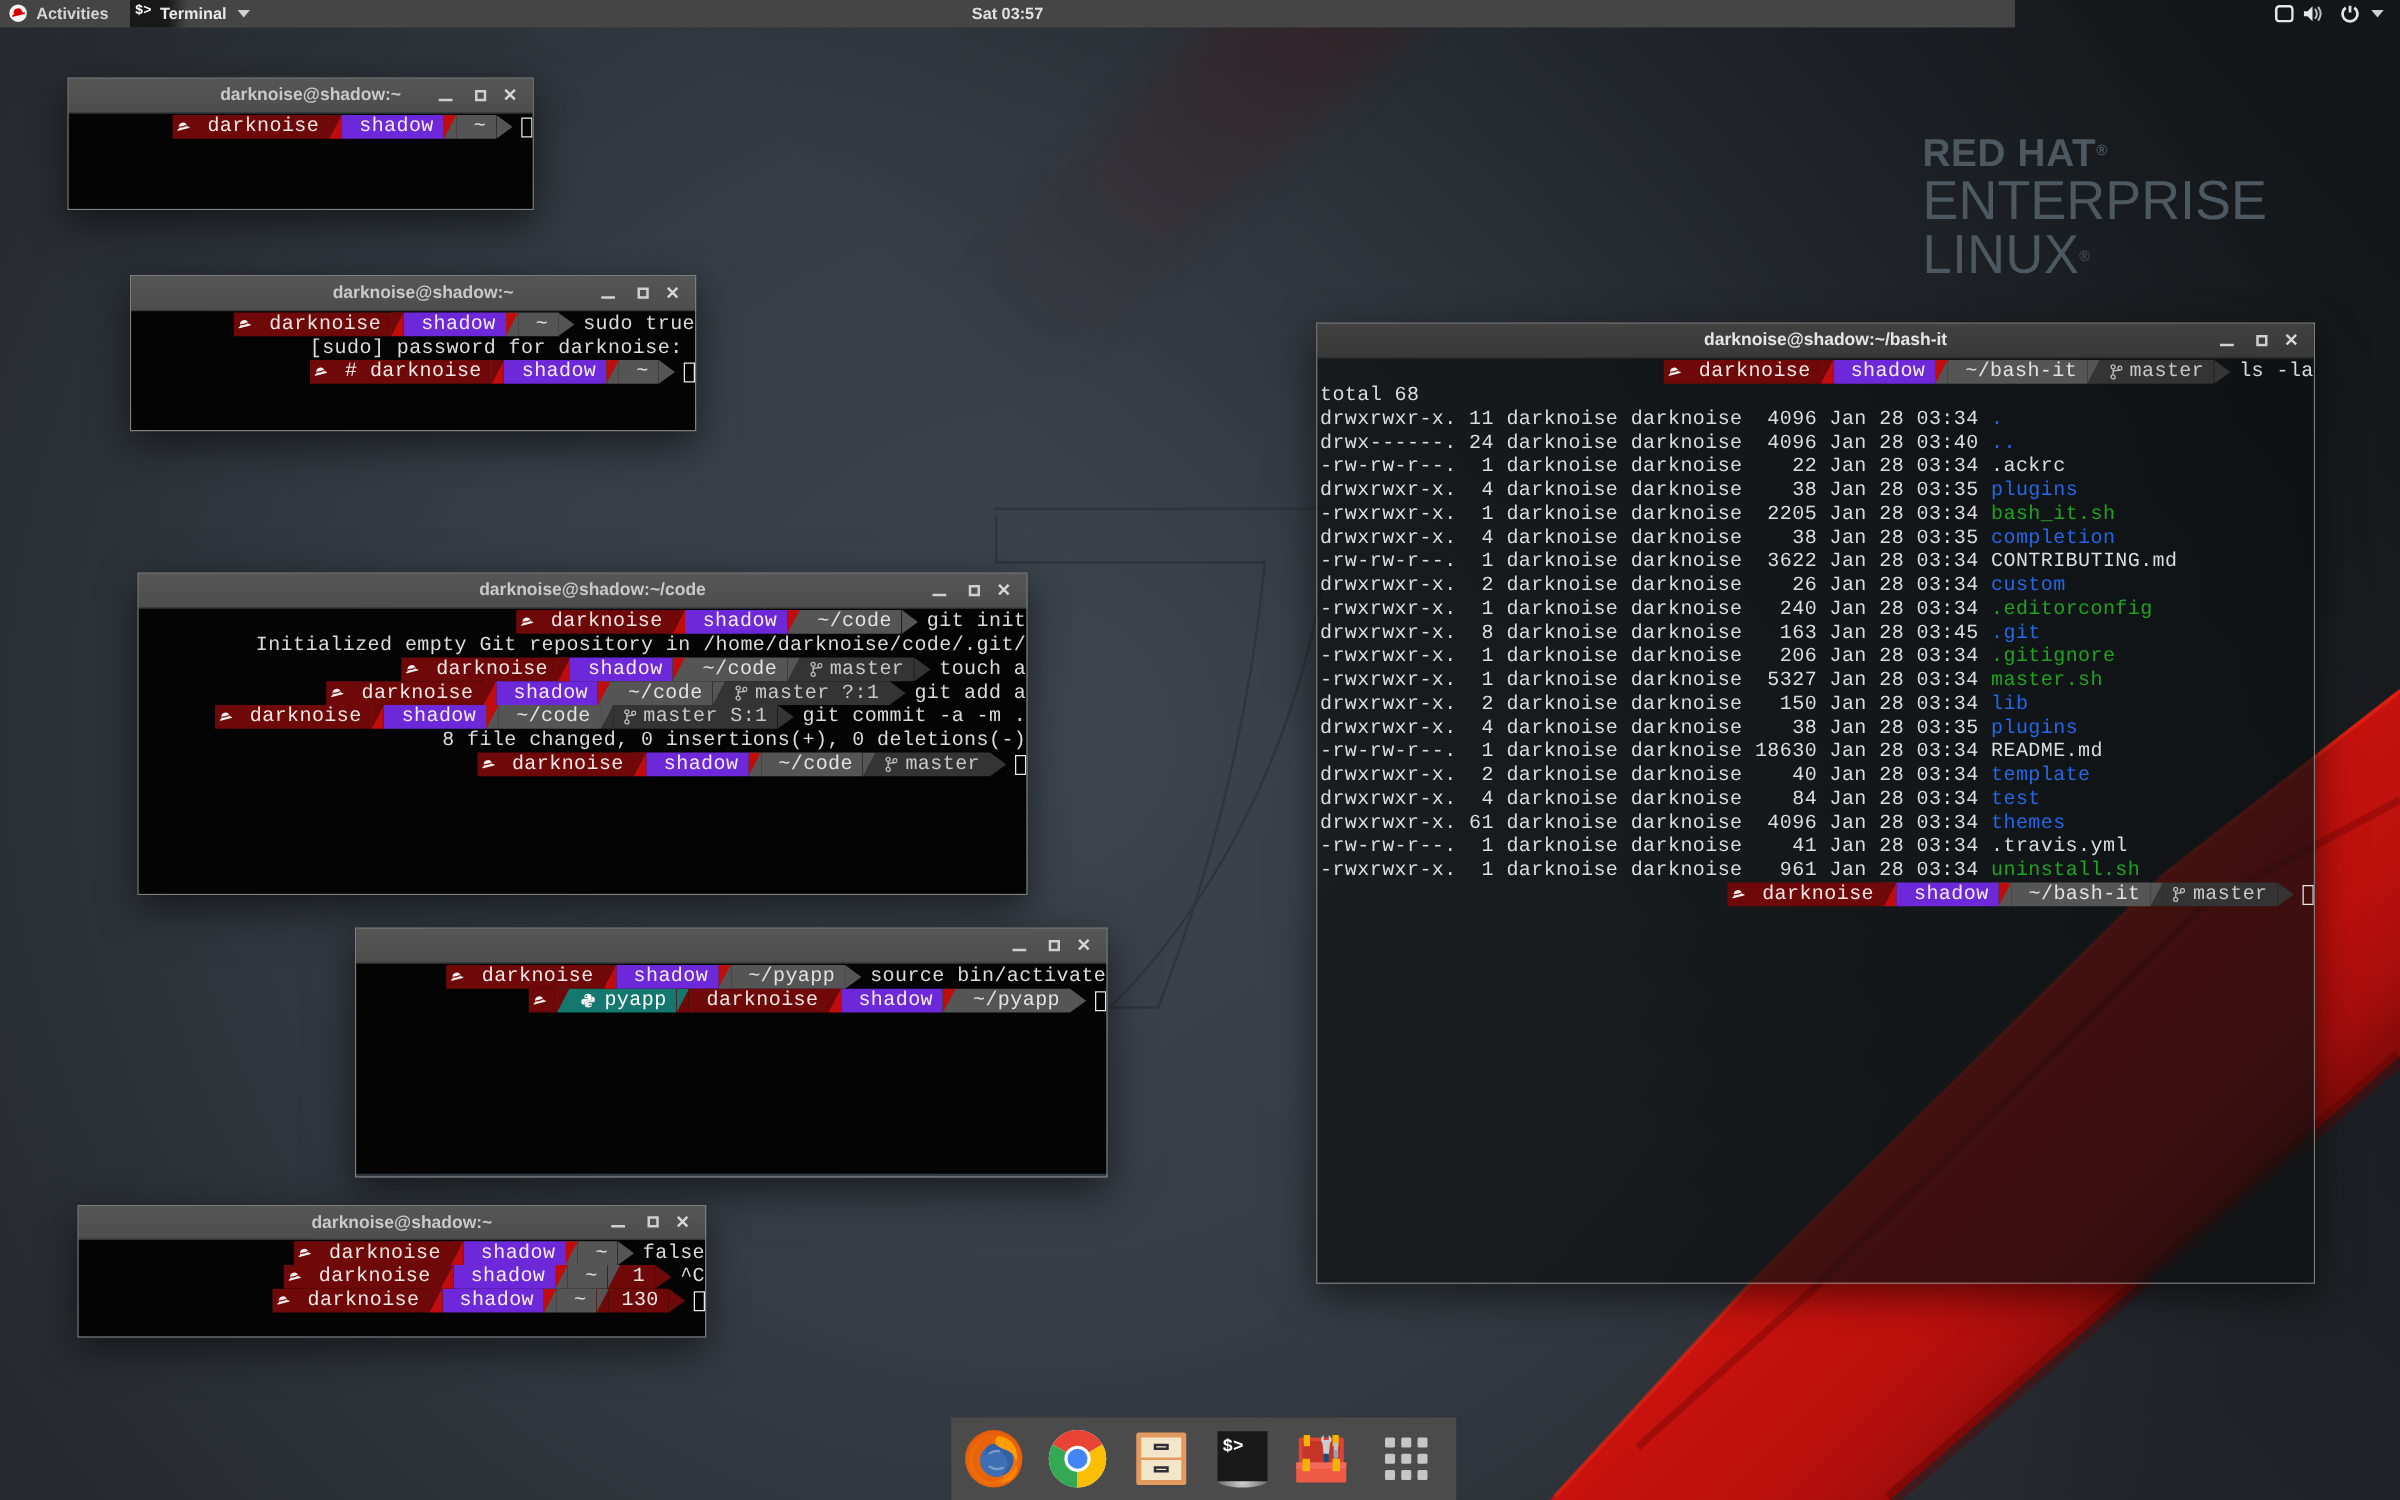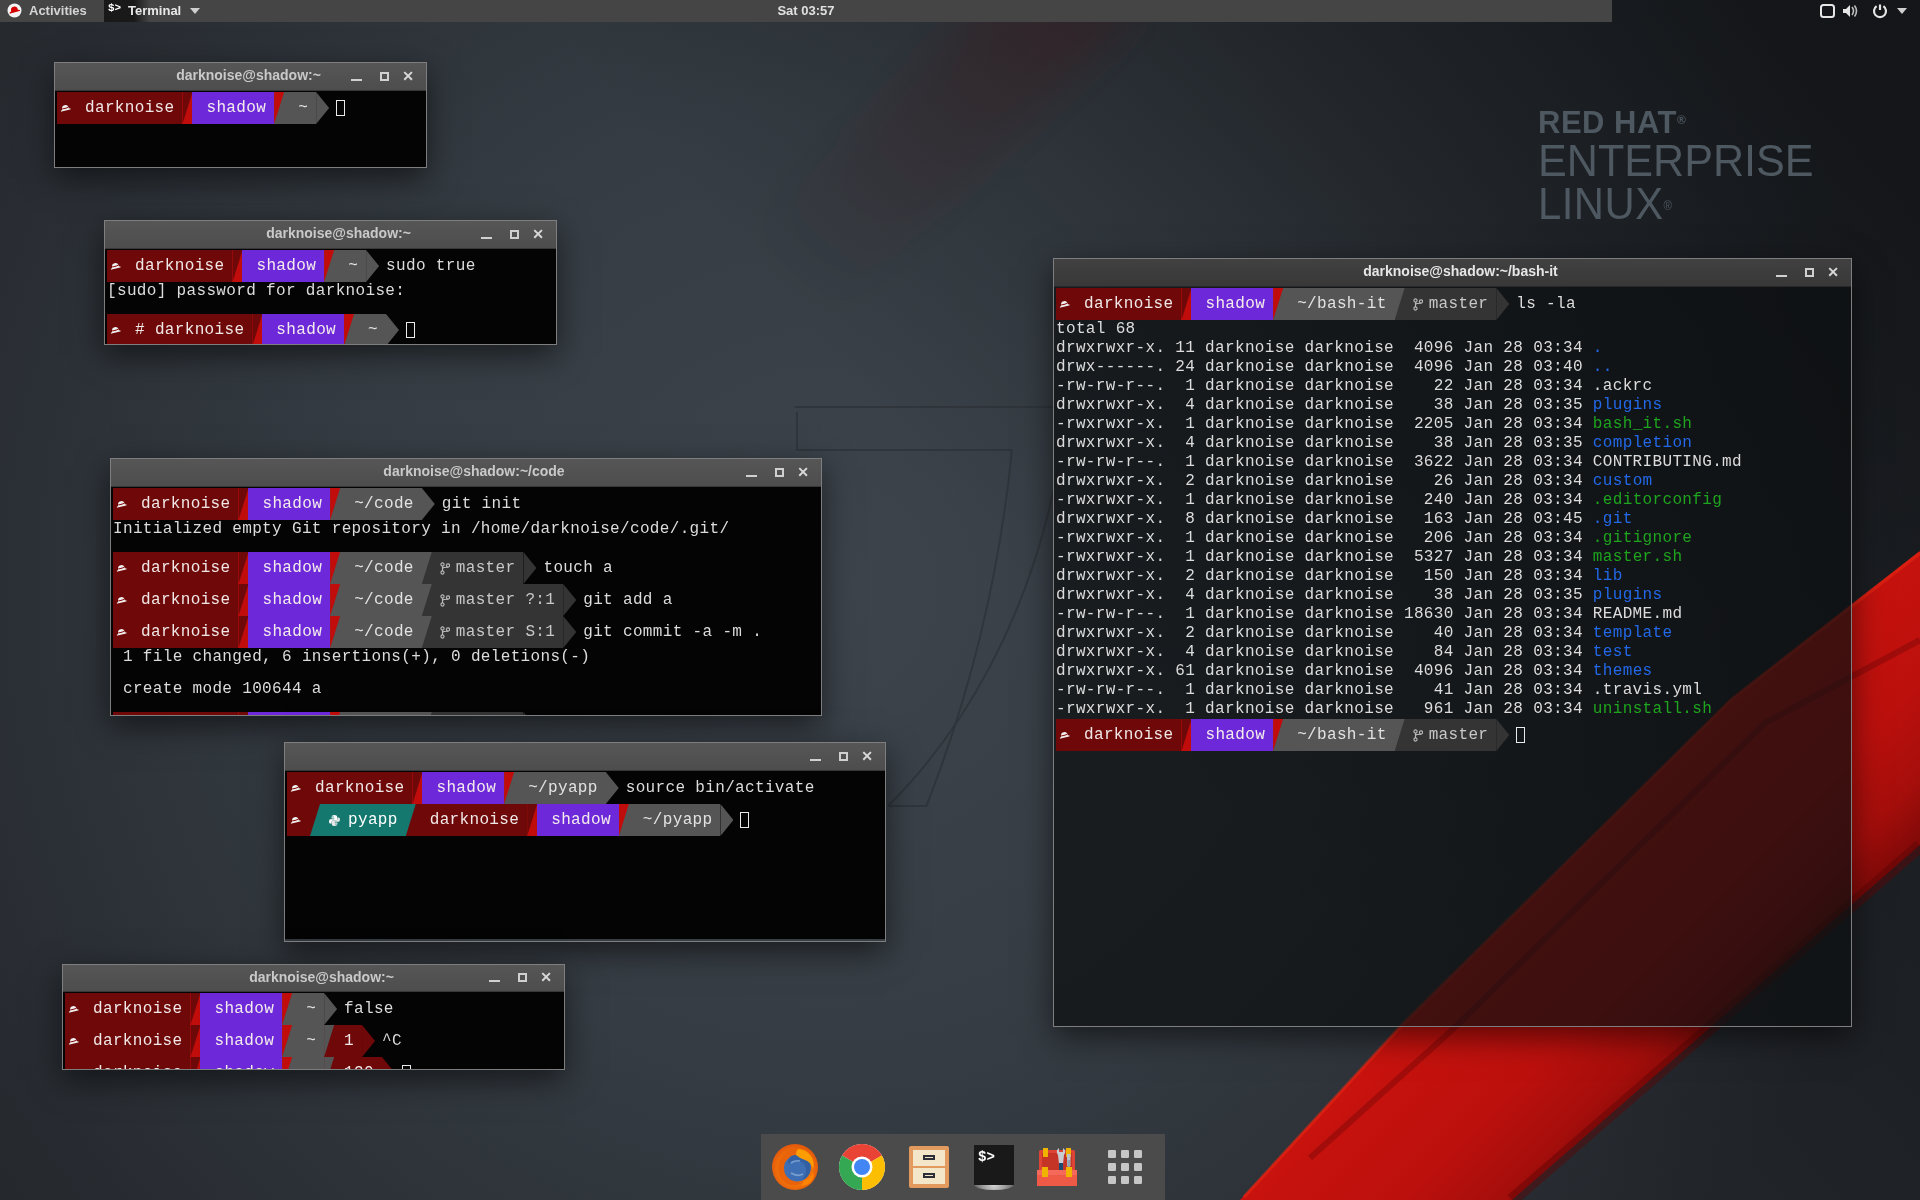--- a/index.html
+++ b/index.html
@@ -19,21 +19,21 @@
 .win.focus .tbar{background:linear-gradient(#414141,#383838);border-bottom:1px solid #282828;}
 .tbar .ttl{position:absolute;left:16px;right:0;top:4px;text-align:center;font-size:14px;font-weight:bold;color:#c9c9c9;}
 .win.focus .tbar .ttl{color:#e6e6e6;}
 .tbar .bmin{position:absolute;width:11px;height:2px;background:#d0d0d0;}
 .tbar .bmax{position:absolute;width:9px;height:9px;border:2px solid #d0d0d0;}
 .tbar .bcls{position:absolute;font-size:14px;font-weight:bold;color:#d8d8d8;top:5px;}
 .cont{position:relative;background:#040404;font-family:"Liberation Mono",monospace;font-size:16px;letter-spacing:0.34px;line-height:19px;color:#dcdcdc;padding:1px 0 0 2px;overflow:hidden;}
 .win.focus .cont{background:rgba(13,15,17,0.72);}
 pre{margin:0;font-family:inherit;font-size:inherit;letter-spacing:inherit;line-height:inherit;}
 
-.row{display:flex;height:32px;align-items:stretch;white-space:pre;}
+.row{display:flex;height:19px;align-items:stretch;white-space:pre;justify-content:flex-end;}
 .sg{display:flex;align-items:center;padding:0 8px;}
 .dr{background:#6f0909;color:#f0e7e7;}
 .br{background:#6d28d9;color:#f4ecec;}
 .gy{background:#555555;color:#e2e2e2;}
 .gt{background:#343434;color:#c8c8c8;}
 .tl{background:#14786f;color:#fff;}
 .sep{position:relative;width:10px;flex:none;}
 .sep i{position:absolute;inset:0;clip-path:polygon(0 0,100% 0,0 100%);}
 .arw{position:relative;width:13px;flex:none;}
 .arw i{position:absolute;inset:0;clip-path:polygon(0 0,100% 50%,0 100%);}
@@ -299,22 +299,21 @@
               <g transform="rotate(-14 6.5 7)">
                 <path d="M3.1,7.1 Q3.1,3.1 6.5,3.1 Q9.9,3.1 9.9,7.1 L11.4,7.7 Q12,8.5 10.9,8.6 L2.1,8.6 Q1,8.5 1.6,7.7 Z" fill="#f0f0f0"></path>
                 <path d="M3.4,5.9 Q6.5,7 9.6,5.9" stroke="#8a1010" stroke-width="1" fill="none"></path>
               </g>
             </svg><span style="padding-left:13px">darknoise</span></span><span class="sep" style="background:#c00d0b"><i style="background:#6f0909"></i></span><span class="sg br" style="padding-left:14px">shadow</span><span class="sep" style="background:#555555"><i style="background:#c00d0b"></i></span><span class="sg gy" style="padding-left:14px">~/code</span><span class="sep" style="background:#343434"><i style="background:#555555"></i></span><span class="sg gt"><svg width="10" height="13" viewBox="0 0 10 13" style="margin-right:6px">
               <circle cx="2.5" cy="2.5" r="1.6" fill="none" stroke="#bbb" stroke-width="1.1"></circle>
               <circle cx="2.5" cy="10.5" r="1.6" fill="none" stroke="#bbb" stroke-width="1.1"></circle>
               <circle cx="8" cy="3.5" r="1.6" fill="none" stroke="#bbb" stroke-width="1.1"></circle>
               <path d="M2.5,4.2 V9 M2.5,7 Q2.5,5 8,5.2" fill="none" stroke="#bbb" stroke-width="1.1"></path>
             </svg>master S:1</span><span class="arw"><i style="background:#343434"></i></span><span class="cmd">git commit -a -m .</span></div>
-    <div class="row"> 1 file changed, 6 insertions(+), 0 deletions(-)</div>
-    <div class="row"> create mode 100644 a</div>
+    <div class="row"> 8 file changed, 0 insertions(+), 0 deletions(-)</div>
     <div class="row"><span class="sg dr" style="padding-left:2px"><svg class="hat" width="13" height="13" viewBox="0 0 13 13">
               <g transform="rotate(-14 6.5 7)">
                 <path d="M3.1,7.1 Q3.1,3.1 6.5,3.1 Q9.9,3.1 9.9,7.1 L11.4,7.7 Q12,8.5 10.9,8.6 L2.1,8.6 Q1,8.5 1.6,7.7 Z" fill="#f0f0f0"></path>
                 <path d="M3.4,5.9 Q6.5,7 9.6,5.9" stroke="#8a1010" stroke-width="1" fill="none"></path>
               </g>
             </svg><span style="padding-left:13px">darknoise</span></span><span class="sep" style="background:#c00d0b"><i style="background:#6f0909"></i></span><span class="sg br" style="padding-left:14px">shadow</span><span class="sep" style="background:#555555"><i style="background:#c00d0b"></i></span><span class="sg gy" style="padding-left:14px">~/code</span><span class="sep" style="background:#343434"><i style="background:#555555"></i></span><span class="sg gt"><svg width="10" height="13" viewBox="0 0 10 13" style="margin-right:6px">
               <circle cx="2.5" cy="2.5" r="1.6" fill="none" stroke="#bbb" stroke-width="1.1"></circle>
               <circle cx="2.5" cy="10.5" r="1.6" fill="none" stroke="#bbb" stroke-width="1.1"></circle>
               <circle cx="8" cy="3.5" r="1.6" fill="none" stroke="#bbb" stroke-width="1.1"></circle>
               <path d="M2.5,4.2 V9 M2.5,7 Q2.5,5 8,5.2" fill="none" stroke="#bbb" stroke-width="1.1"></path>

